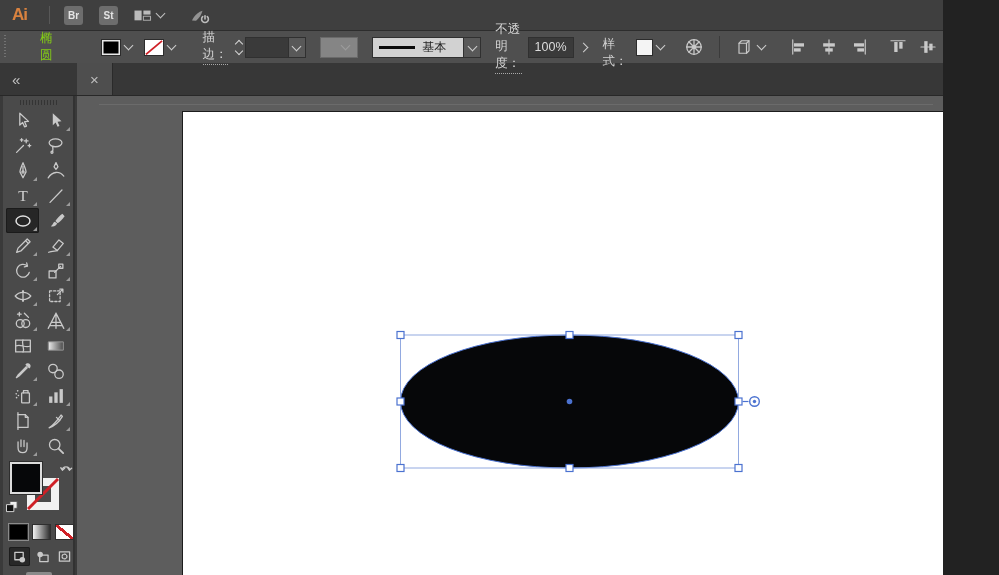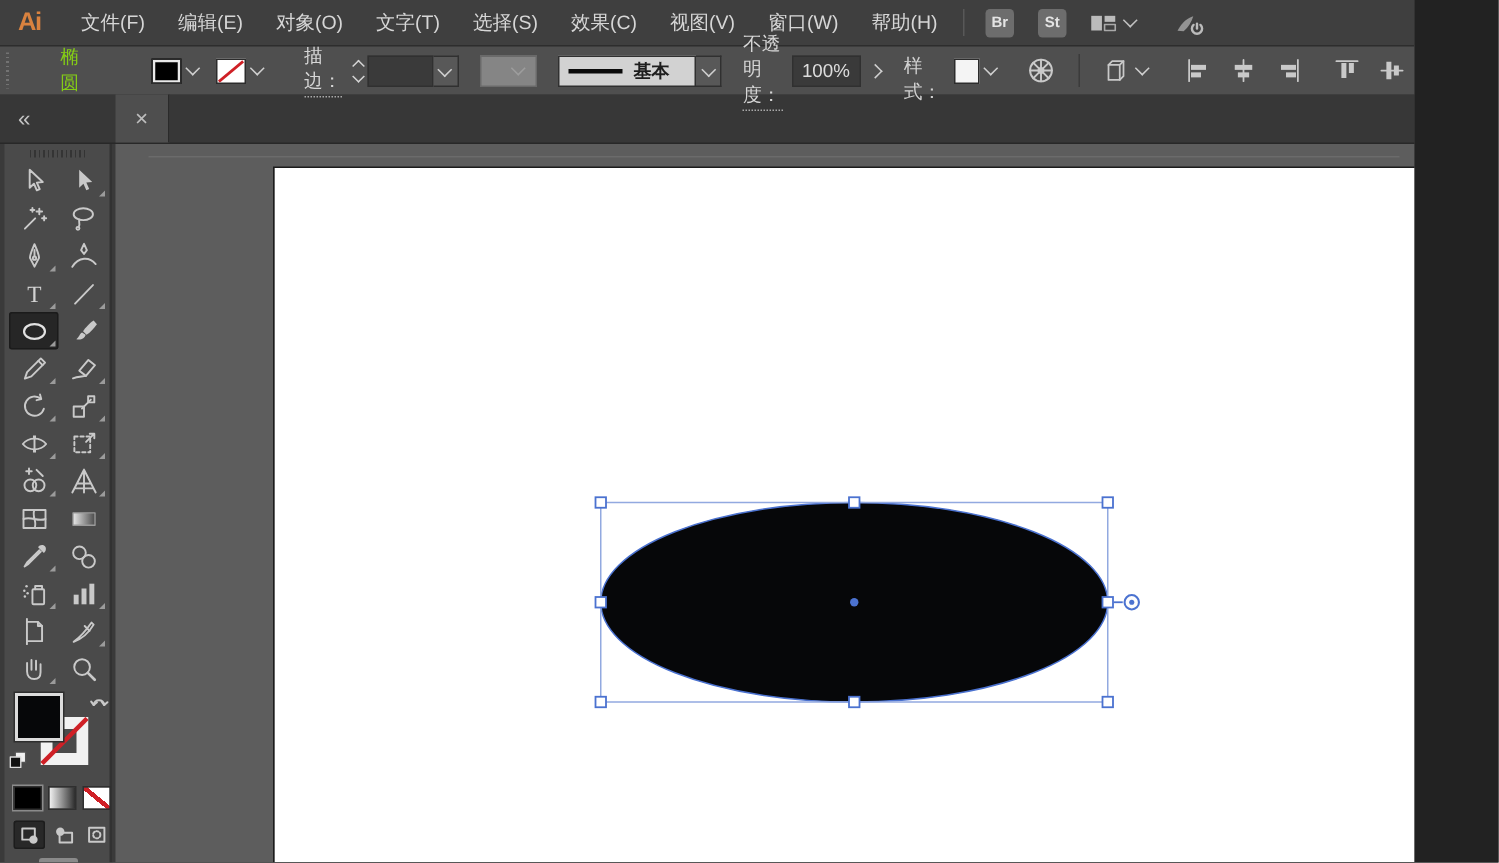--- a/index.html
+++ b/index.html
@@ -40,21 +40,21 @@
   .field.width{width:44px;}
   .combo-chev{width:17px;height:21px;background:#585858;border:1px solid #303030;border-left:none;
     display:flex;align-items:center;justify-content:center;}
   .combo-chev .chev{margin:0 0 2px 0;}
   .dd-disabled{width:84px;height:21px;background:#858585;border:1px solid #6a6a6a;margin-left:14px;
     display:flex;align-items:center;justify-content:flex-end;padding-right:4px;}
   .dd-disabled .chev{border-color:#9d9d9d;}
   .brush-main{width:92px;height:21px;background:#d2d2d2;border:1px solid #303030;display:flex;
     align-items:center;padding:0 6px;gap:7px;}
   .brush-line{width:36px;height:3px;background:#0b0b0b;}
-  .brush-name{color:#1e1e1e;font-size:12px;font-weight:bold;}
+  .brush-name{color:#1e1e1e;font-size:12px;}
   .opacity-field{width:58px;}
   .chev-right{width:7px;height:7px;border-right:1.7px solid #cfcfcf;border-bottom:1.7px solid #cfcfcf;
     transform:rotate(-45deg);display:inline-block;}
   .btn-plain{display:flex;align-items:center;justify-content:center;background:none;border:none;padding:0;}
   .style-swatch{width:17px;height:17px;background:#f4f4f4;border:1px solid #2c2c2c;}
   .cb-sep{width:1px;height:22px;background:#3b3b3b;margin:0 10px;}
   .icon-btn{display:flex;align-items:center;margin:0 5px;cursor:default;}
   
   .tabband{height:33px;background:#373737;display:flex;border-bottom:1px solid #282828;}
   .dock-head{width:77px;display:flex;align-items:center;padding-left:12px;}
@@ -104,31 +104,20 @@
   .widget-line{stroke:var(--accent,#4b72d0);stroke-width:1.2;}
   .widget-ring{fill:#fdfdfd;stroke:var(--accent,#4b72d0);stroke-width:1.4;}
 </style>
 </head>
 <body>
 
 <div class="app" style="--accent: #4b72d0; --bbox: #92a9e0; --shapefill: #060709; --logo: #d9823f; --artboard: #ffffff; --pasteboard: #5d5d5d;">
 
   <div class="menubar">
     <span class="logo">Ai</span>
-    <div id="menu-items" style="display:flex;">
-        <div class="menu-item">文件(F)</div>
-        <div class="menu-item">编辑(E)</div>
-        <div class="menu-item">对象(O)</div>
-        <div class="menu-item">文字(T)</div>
-        <div class="menu-item">选择(S)</div>
-        <div class="menu-item">效果(C)</div>
-        <div class="menu-item">视图(V)</div>
-        <div class="menu-item">窗口(W)</div>
-        <div class="menu-item">帮助(H)</div>
-      </div>
     <div class="vsep"></div>
     <div class="badge">Br</div>
     <div class="badge">St</div>
     <div class="mb-icon">
       <span style="display: inline-flex;">
           <svg viewBox="0 0 22 18" width="21" height="16" fill="none" stroke="#c9c9c9" stroke-width="1.4" stroke-linecap="round" stroke-linejoin="round">
             <rect x="2" y="4" width="8" height="11" fill="#c9c9c9" stroke="none"></rect>
             <rect x="12" y="4" width="8" height="4.5" fill="#c9c9c9" stroke="none"></rect>
             <rect x="12" y="10.5" width="8" height="4.5" stroke="#b5b5b5" stroke-width="1.2"></rect>
           </svg>

